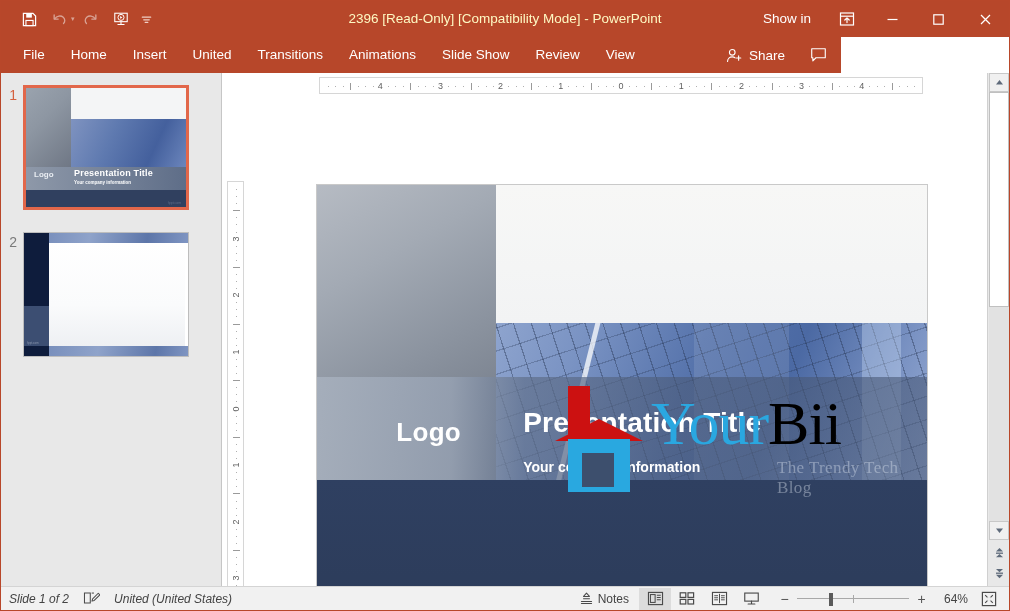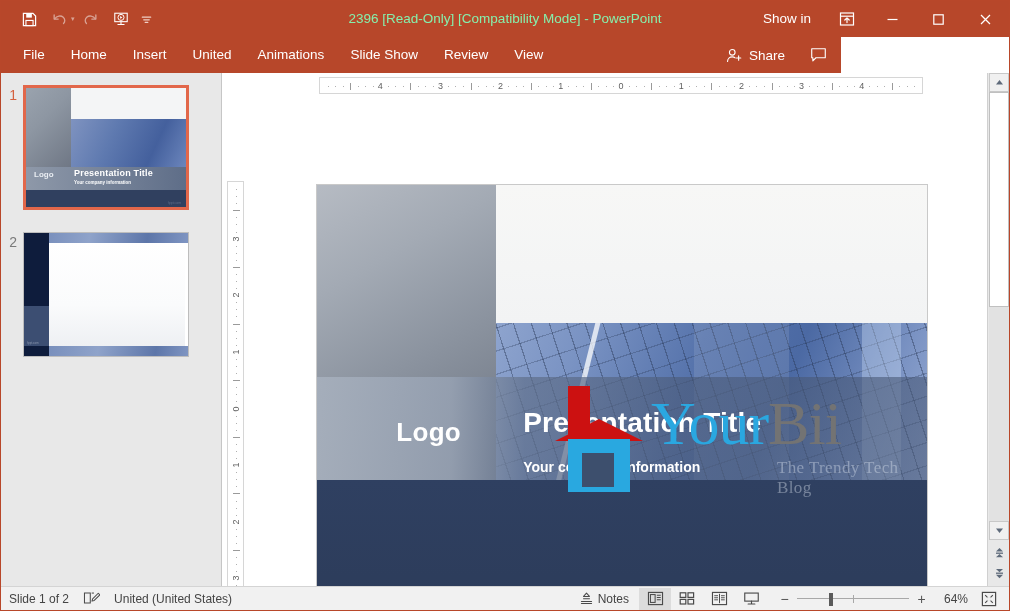--- a/index.html
+++ b/index.html
@@ -31,21 +31,21 @@
     color: #ffffff;
   }
   .qat-btn.dim { color: #d9a395; }
   .qat-btn.narrow { width: 20px; }
   .qat-caret { font-size: 7px; color: #d9a395; margin-left: -4px; }
 
   .win-title {
     position: absolute; left: 0; right: 0; top: 0;
     height: 36px; line-height: 36px;
     text-align: center;
-    color: #86efac; font-size: 13.5px;
+    color: #fef9c3; font-size: 13.5px;
     pointer-events: none;
   }
   .title-right {
     margin-left: auto; display: flex; align-items: center;
     height: 36px; padding-right: 0;
   }
   .signin {
     color: #fff; font-size: 13.5px;
     padding: 0 14px; height: 36px; line-height: 36px;
   }
@@ -340,21 +340,21 @@
     width: 32px; height: 34px;
     background: #3d4f6d;
   }
   .wm-text {
     position: absolute; left: 96px; top: 6px;
     font-size: 62px; line-height: 62px;
     font-family: "Liberation Serif", serif;
     letter-spacing: -1px;
   }
   .wm-tech { color: #2aa7e0; }
-  .wm-bii { color: #737373; margin-top: 20px; }
+  .wm-bii { color: #000000; margin-top: 20px; }
   .wm-tag {
     position: absolute; left: 222px; top: 72px;
     font-size: 17px;
     font-family: "Liberation Serif", serif;
     color: rgba(225,232,242,.40);
     letter-spacing: .4px;
   }
 
   
   .vscroll {
@@ -387,21 +387,21 @@
   
   .statusbar {
     position: absolute; left: 0; bottom: 0;
     width: 1008px; height: 24px;
     background: #f1f1f1;
     border-top: 1px solid #d4d4d4;
     display: flex; align-items: center;
     font-size: 12px; color: #444;
   }
   .sb-left { display: flex; align-items: center; gap: 14px; padding-left: 8px; }
-  .sb-item { display: flex; align-items: flex-start; gap: 5px; }
+  .sb-item { display: flex; align-items: flex-start; gap: 5px; font-style: italic; }
   .sb-right { margin-left: auto; display: flex; align-items: center; padding-right: 6px; }
   .sb-notes {
     display: flex; align-items: center; gap: 5px;
     padding: 0 10px; height: 24px;
   }
   .view-btn {
     width: 32px; height: 22px;
     display: flex; align-items: center; justify-content: center;
     color: #4a4a4a;
   }
@@ -499,20 +499,21 @@
           </svg>
       </div>
     </div>
   </div>
 
   <div class="ribbonbar">
     <div class="tab">File</div>
     <div class="tab">Home</div>
     <div class="tab">Insert</div>
     <div class="tab">United</div>
+    <div class="tab">Transitions</div>
     <div class="tab">Animations</div>
     <div class="tab">Slide Show</div>
     <div class="tab">Review</div>
     <div class="tab">View</div>
 
 
     <div class="ribbon-right">
       <div class="share">
         <span>
           <svg width="17" height="15" viewBox="0 0 18 16">

